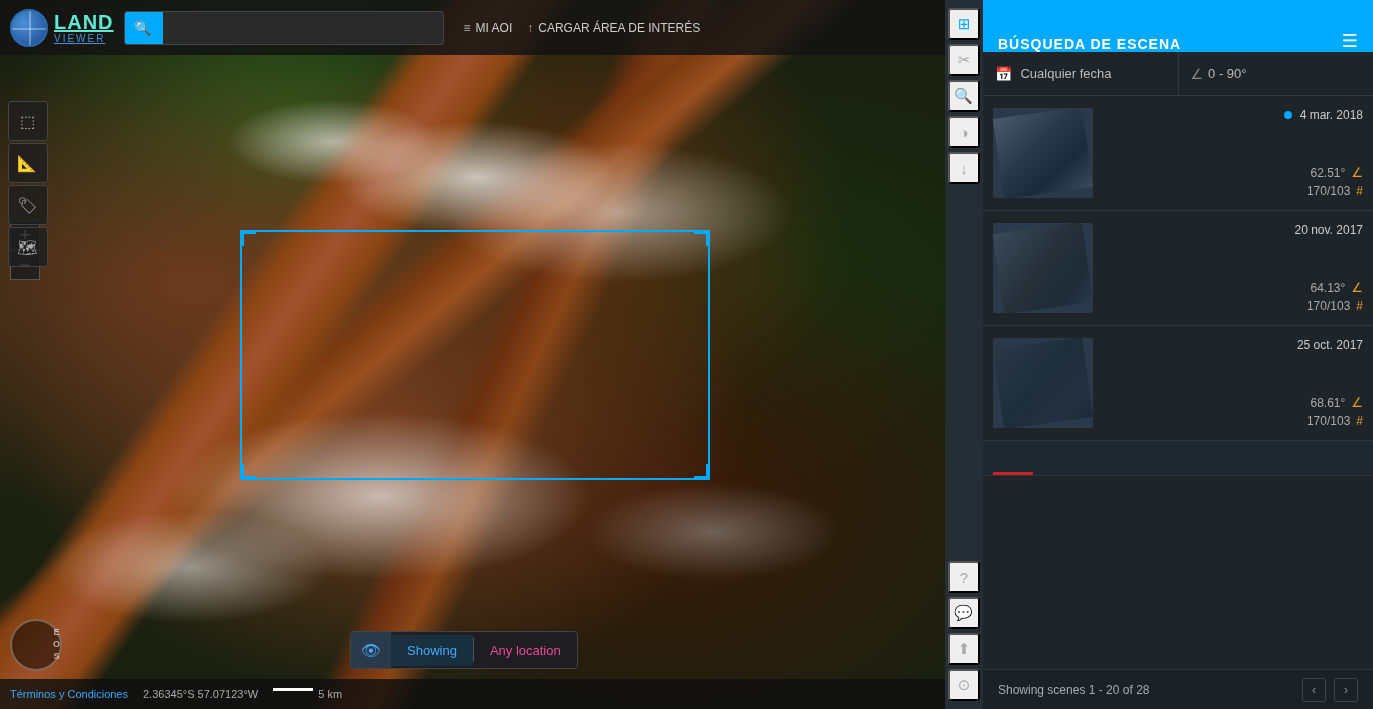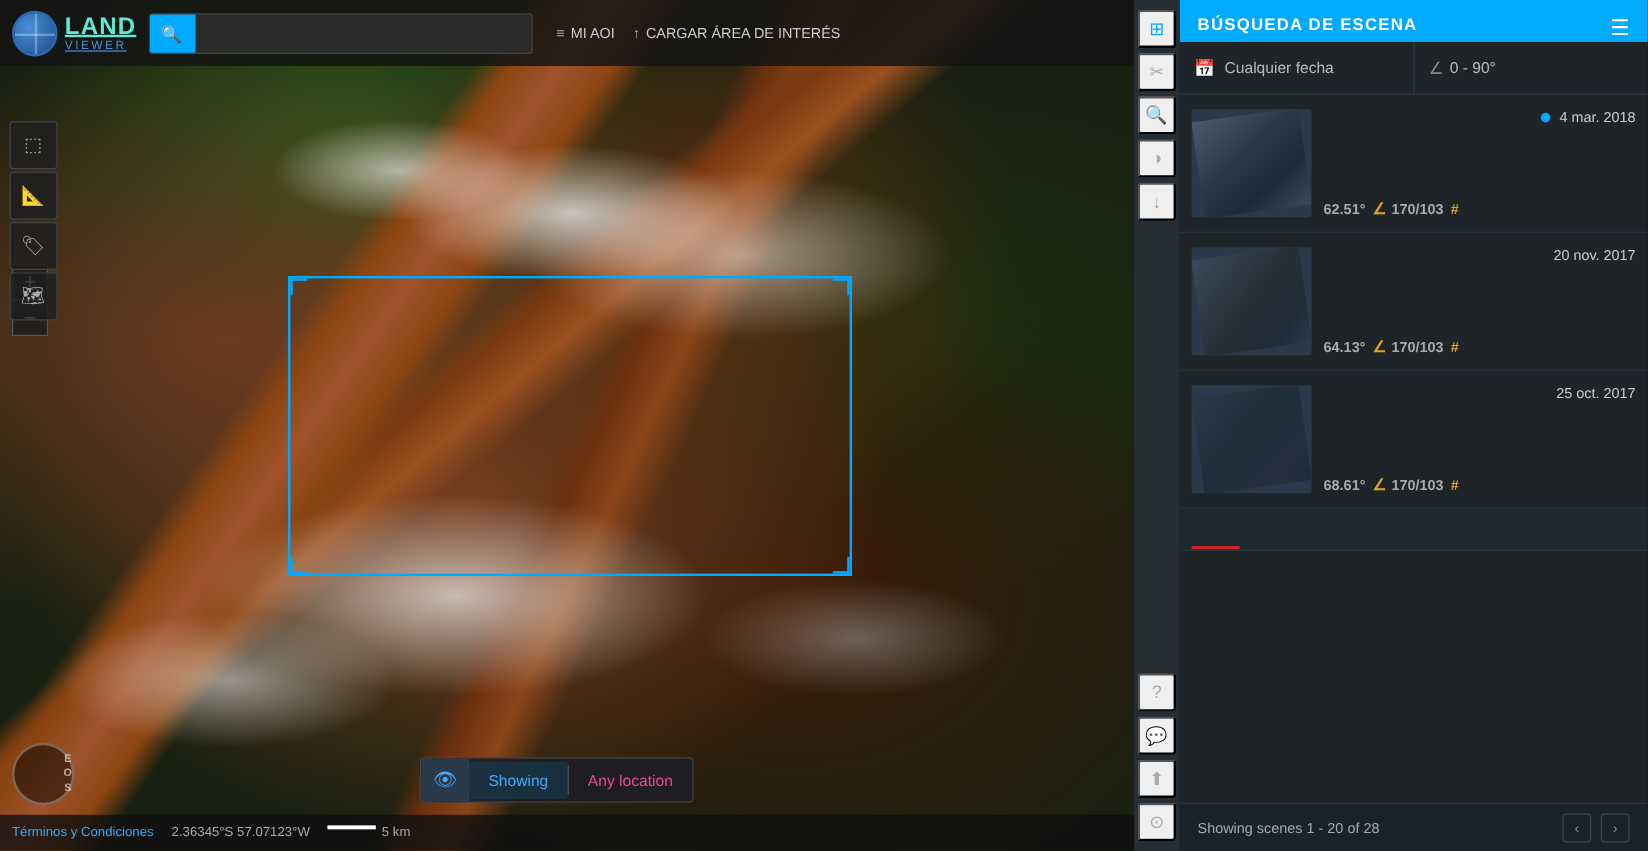--- a/index.html
+++ b/index.html
@@ -296,24 +296,24 @@
       position: absolute;
       right: 0; top: 0;
       width: 390px; height: 709px;
       background: #1e2428;
       display: flex;
       flex-direction: column;
     }
 
     
     .panel-header {
-      height: 35px;
+      height: 52px;
       background: #00aaff;
-      display: flex; align-items: flex-start;
-      padding: 12px 15px;
+      display: flex; align-items: flex-end;
+      padding: 0 15px;
       justify-content: space-between;
     }
 
     .panel-title {
       color: white;
       font-size: 14px;
       font-weight: bold;
       letter-spacing: 1px;
     }
 
@@ -416,25 +416,24 @@
       flex-shrink: 0;
     }
 
     .scene-date {
       color: #ccc;
       font-size: 12px;
     }
 
     .scene-meta {
       display: flex;
-      flex-direction: row;
+      flex-direction: column;
       align-items: flex-end;
       gap: 4px;
       margin-top: auto;
-      font-weight: bold;
     }
 
     .meta-row {
       display: flex;
       align-items: center;
       gap: 6px;
       color: #aaa;
       font-size: 12px;
     }
 

